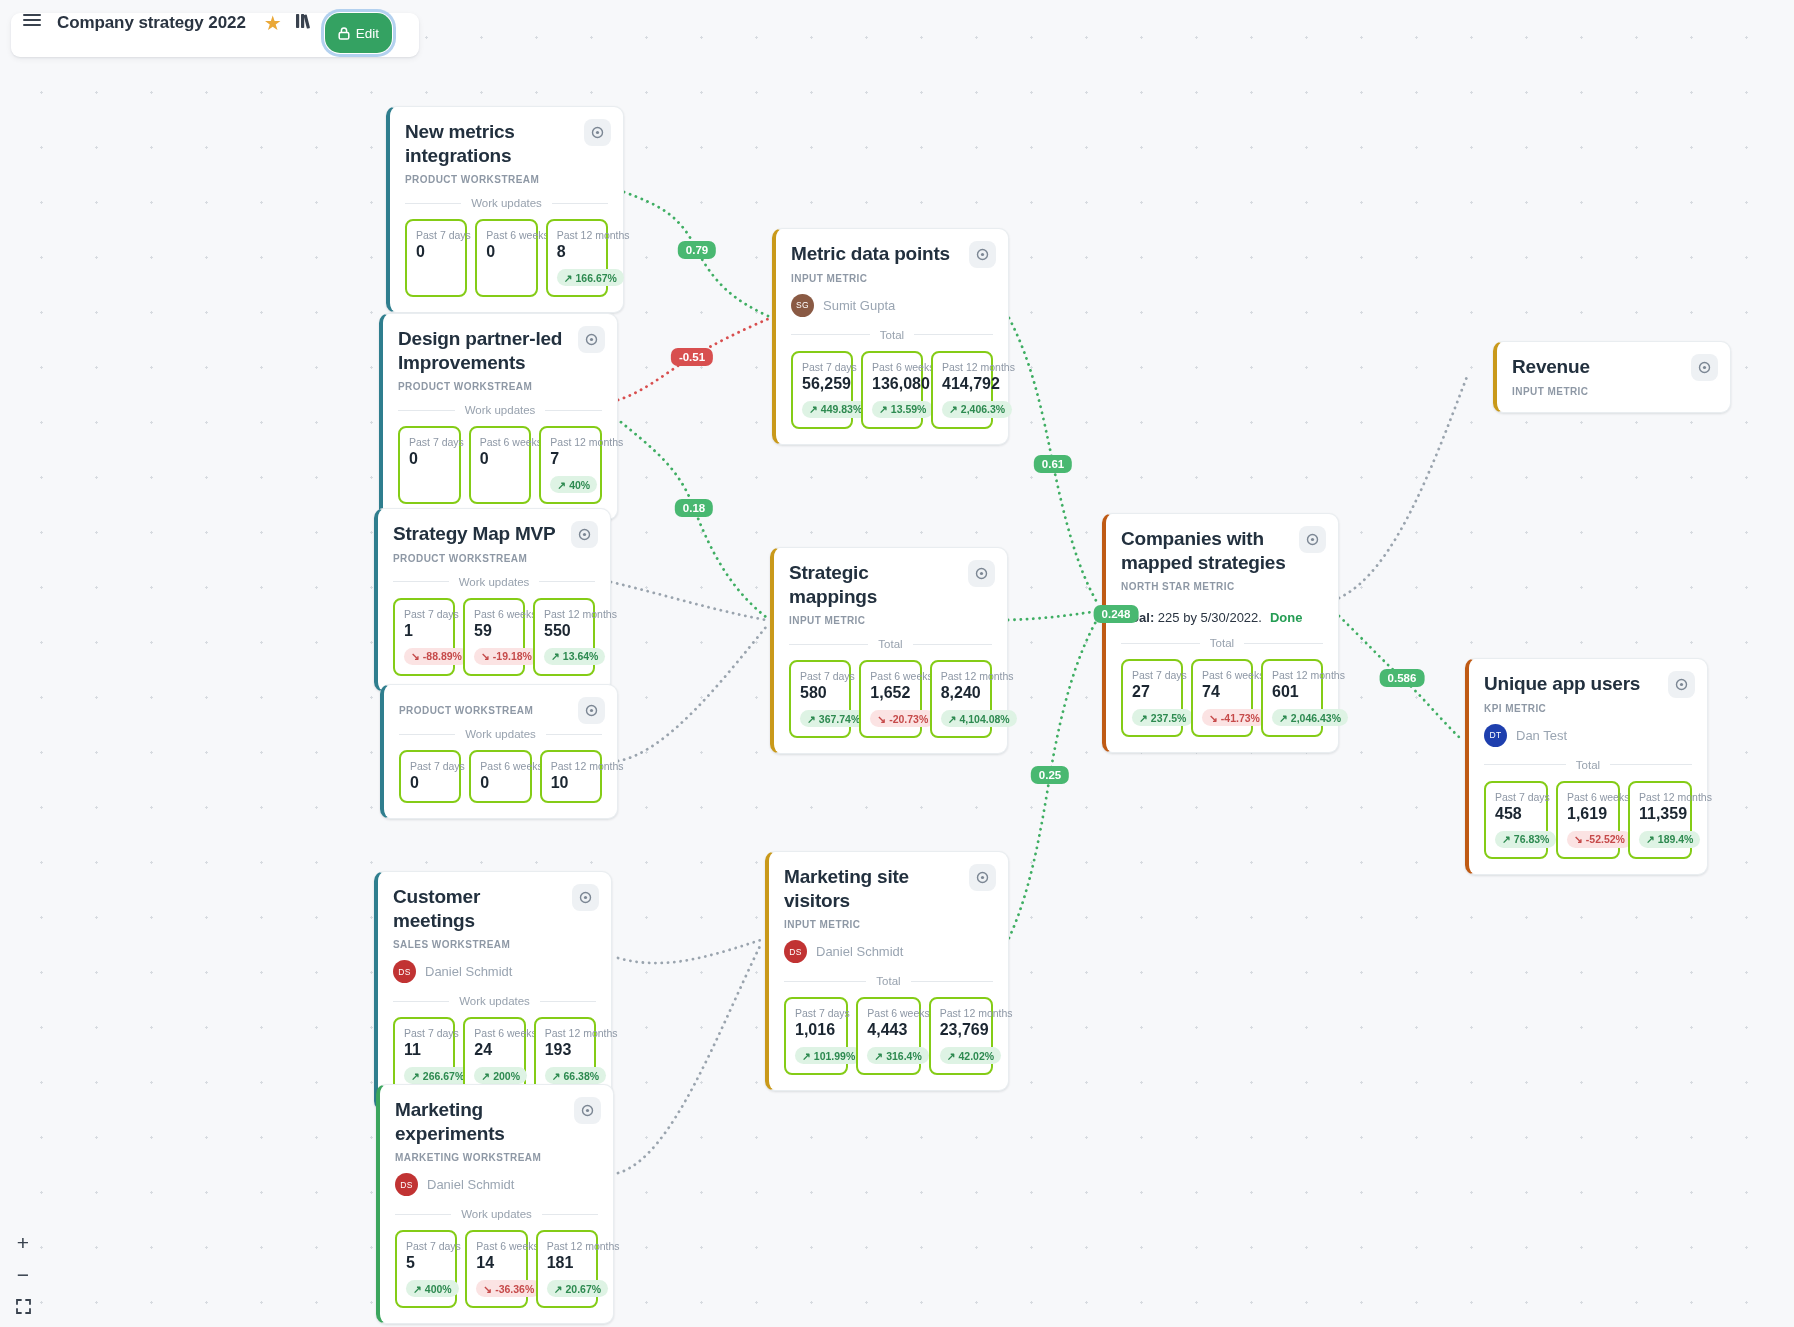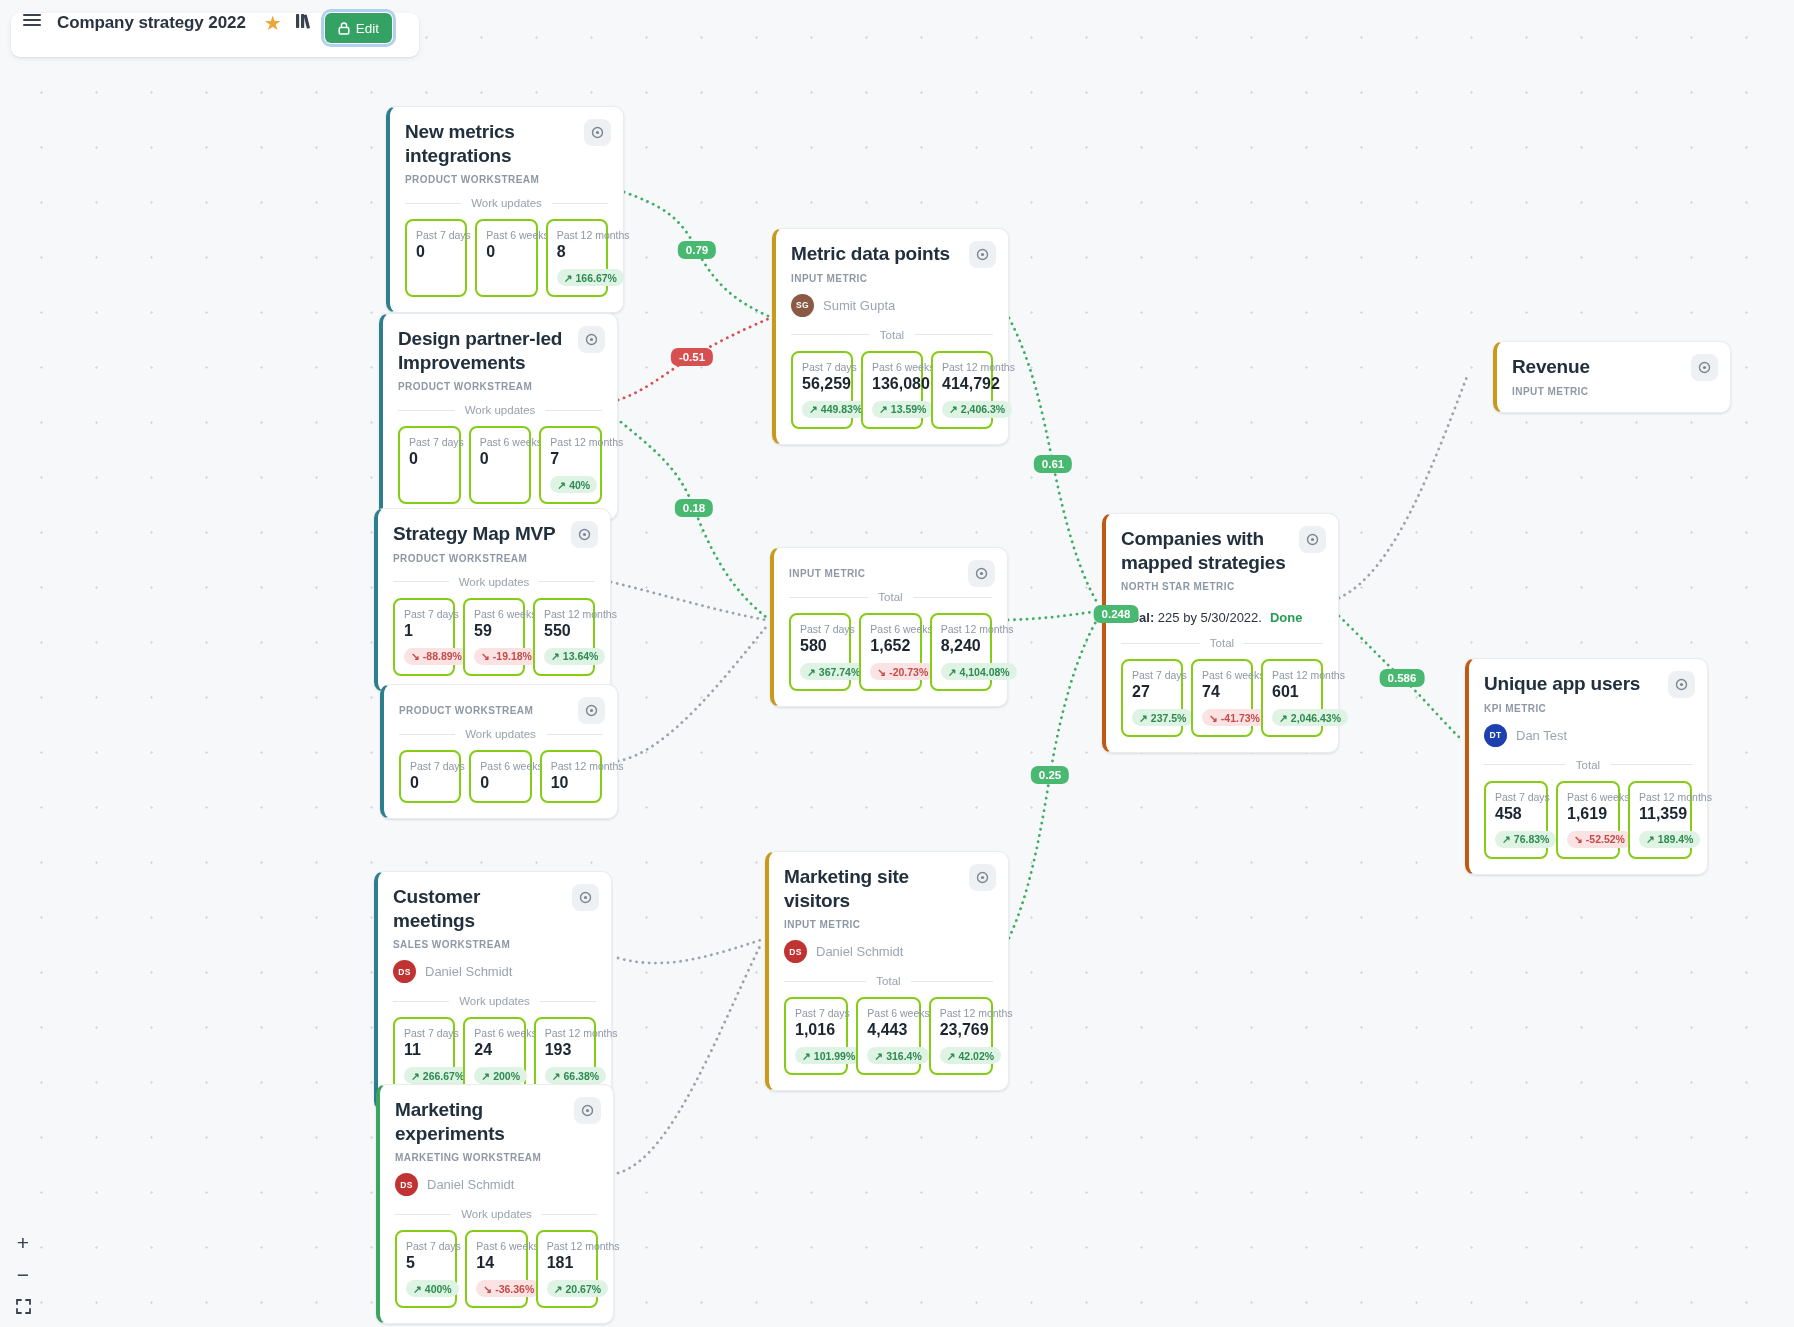--- a/index.html
+++ b/index.html
@@ -20,37 +20,37 @@
     position:absolute;left:11px;top:13px;width:408px;height:44px;
     background:#fff;border-radius:9px;
     box-shadow:0 1px 2px rgba(20,30,45,.08),0 2px 6px rgba(20,30,45,.06);
     display:flex;align-items:flex-start;padding:0 9px 0 12px;box-sizing:border-box;z-index:30;
   }
   .icon-btn{background:none;border:none;padding:0;display:flex;align-items:center;justify-content:center;cursor:pointer;}
   .topbar h1{font-size:17px;font-weight:600;color:#2a3441;margin:0 0 0 16px;letter-spacing:-.1px;white-space:nowrap;}
   .star{margin-left:18px;font-size:20px;color:#eaa838;line-height:1;}
   .lib-btn{margin-left:13px;}
   .edit-btn{
-    margin-left:13px;height:30px;padding:0 13px;background:#34a262;border:none;border-radius:6px;
+    margin-left:13px;height:40px;padding:0 13px;background:#34a262;border:none;border-radius:15px;
     color:#fff;font-size:13.5px;font-weight:500;display:flex;align-items:center;gap:6px;cursor:pointer;
     box-shadow:0 0 0 1px #ffffff,0 0 0 4px #b3d1ef;
   }
 
   
   .card{
     position:absolute;background:#fff;border:1px solid #e9edf0;border-left-width:4px;
     border-radius:10px;box-shadow:0 1px 3px rgba(20,30,45,.07),0 1px 2px rgba(20,30,45,.05);
     padding:13px 15px 15px;box-sizing:border-box;z-index:10;
   }
   .card-title{font-size:19px;font-weight:700;color:#22303e;margin:0;line-height:1.24;letter-spacing:-.2px;padding-right:32px;}
   .gear-btn{position:absolute;top:12px;right:12px;width:27px;height:27px;border:none;background:#eef1f4;
     border-radius:8px;display:flex;align-items:center;justify-content:center;cursor:pointer;}
   .card-type{margin-top:7px;font-size:10px;font-weight:700;letter-spacing:.45px;color:#8e98a5;}
   .owner{margin-top:10px;display:flex;align-items:center;gap:9px;}
-  .avatar{width:23px;height:23px;border-radius:50%;color:#fff;font-size:8.5px;font-weight:700;
+  .avatar{width:23px;height:23px;border-radius:50%;color:#fff;font-size:8.5px;font-weight:400;
     display:flex;align-items:center;justify-content:center;flex:none;letter-spacing:.3px;}
   .owner-name{font-size:13px;color:#9aa5b2;}
   .goal{margin-top:18px;font-size:13px;color:#2a3441;}
   .goal .goal-label{font-weight:700;}
   .goal .done{color:#259d54;font-weight:600;margin-left:8px;}
   .section{margin-top:12px;display:flex;align-items:center;gap:10px;}
   .section .line{flex:1 1 0;height:1px;background:#e4e8ec;}
   .section .section-text{color:#98a2ae;font-size:11.5px;white-space:nowrap;}
   .metrics{margin-top:10px;display:flex;gap:8px;align-items:stretch;}
   .mbox{flex:1 1 0;border:2px solid #84cc16;border-radius:8px;padding:8px 9px 9px;min-width:0;background:#fff;}
@@ -329,20 +329,21 @@
               <span>↗</span>
               <span>13.59%</span>
             </span></div>
           <div class="mbox"><div class="mlabel">Past 12 months</div><div class="mvalue">414,792</div><span class="mbadge up">
               <span>↗</span>
               <span>2,406.3%</span>
             </span></div>
         </div>
       </div>
       <div class="card" style="left: 770px; top: 547px; width: 238px; border-left-color: rgb(201, 153, 26);">
+        <h2 class="card-title">Strategic mappings</h2>
         <button class="gear-btn">
           <svg width="13" height="13" viewBox="0 0 13 13">
             <circle cx="6.5" cy="6.5" r="5" fill="none" stroke="#7c8794" stroke-width="1.4"></circle>
             <circle cx="6.5" cy="6.5" r="1.6" fill="#7c8794"></circle>
           </svg>
         </button>
         <div class="card-type">INPUT METRIC</div>
         <div class="section">
           <span class="line"></span>
           <span class="section-text">Total</span>

